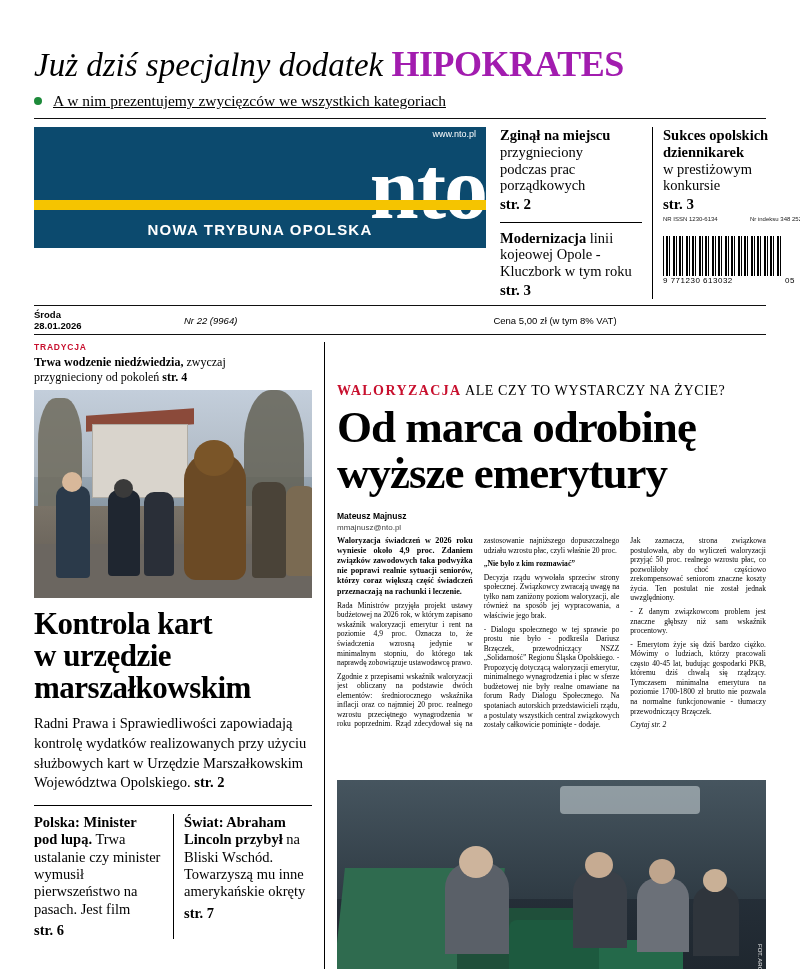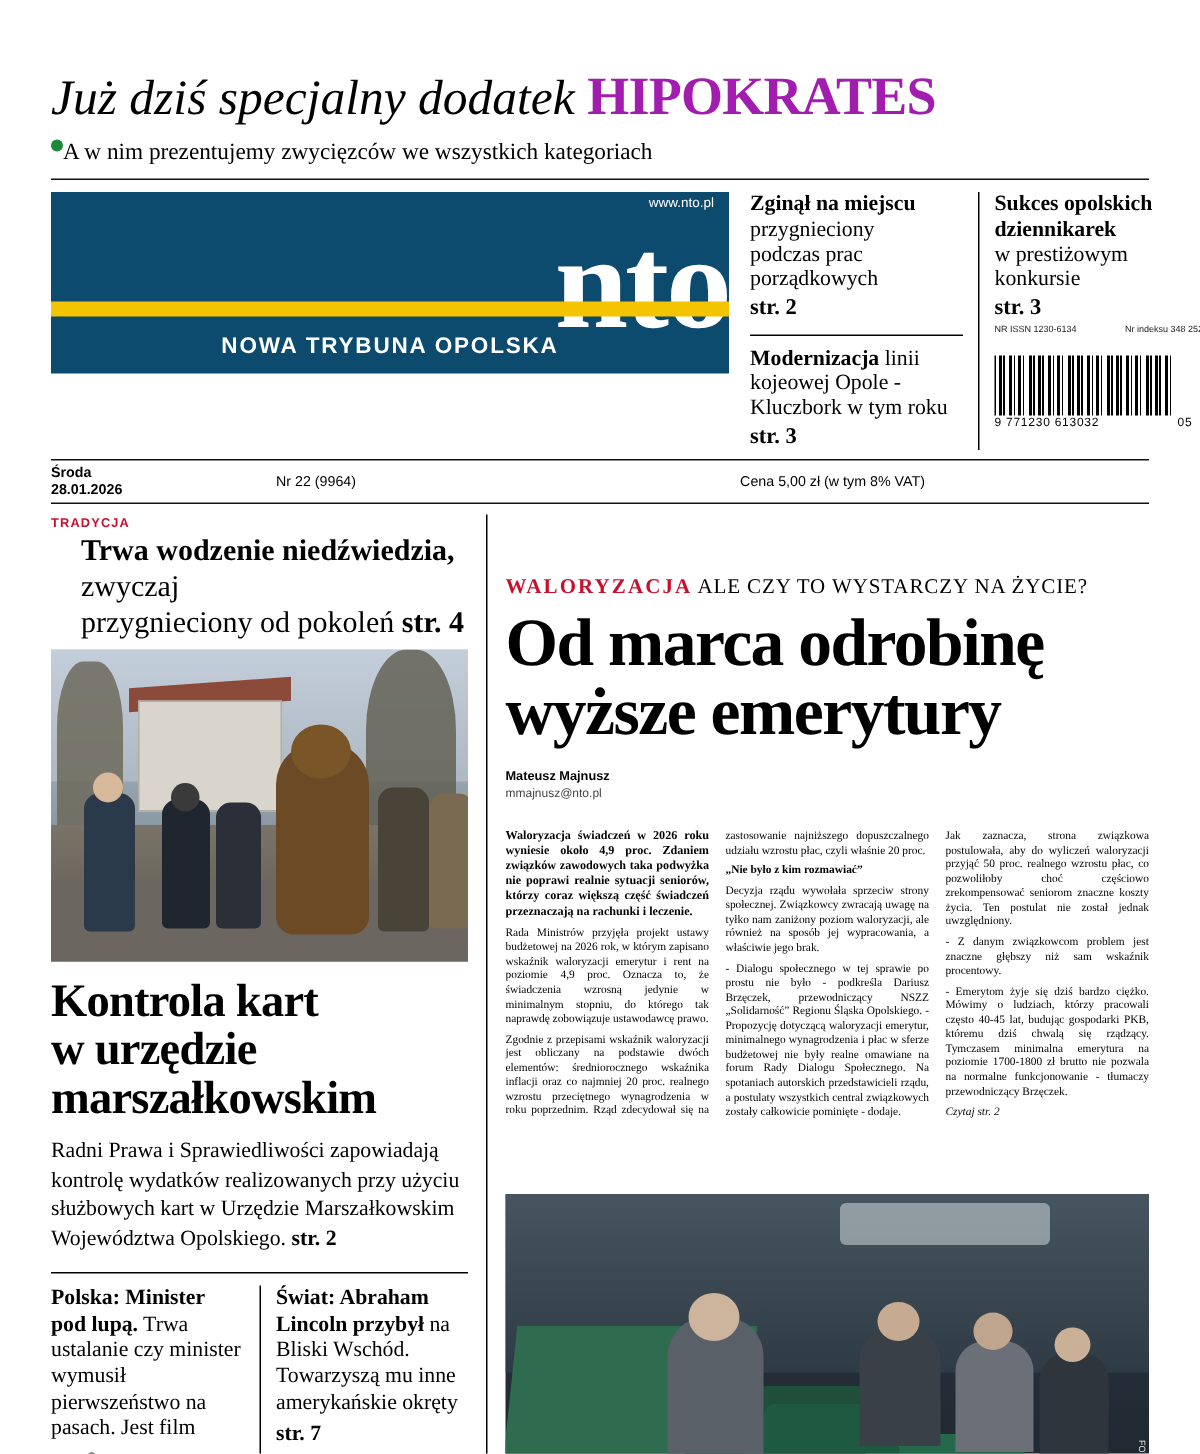--- a/index.html
+++ b/index.html
@@ -26,22 +26,23 @@
   .promo-bold {
     font-weight: bold;
     font-size: 36px;
     letter-spacing: -0.5px;
     color: #a21caf;
   }
   .promo-line2 {
     margin-top: 10px;
     font-size: 15.5px;
     display: flex;
-    align-items: flex-start;
-    gap: 0;
+    align-items: center;
+    gap: 11px;
+    text-decoration: underline;
   }
   .bullet-dot {
     width: 8px; height: 8px; border-radius: 50%;
     background: #1d8a3a; display: inline-block;
   }
   .promo-rule {
     margin-top: 8px;
     border-top: 1.5px solid #111;
     width: 100%;
   }
@@ -119,38 +120,38 @@
     border-top: 1.5px solid #111;
     border-bottom: 1.5px solid #111;
     margin-top: 6px;
     display: flex;
     align-items: center;
     height: 30px;
     font-family: "Liberation Sans", sans-serif;
     font-size: 9.5px;
   }
   .info-date { width: 150px; font-weight: bold; line-height: 1.25; }
-  .info-issue { width: 160px; }
+  .info-issue { width: 160px; font-style: italic; }
   .info-price { flex: 1; text-align: center; }
 
   
   .main { display: flex; margin-top: 7px; }
   .left-col { width: 290px; flex: 0 0 290px; padding-right: 12px; }
   .right-col { flex: 1; border-left: 1px solid #000; padding-left: 12px; }
 
   .kicker {
     font-family: "Liberation Sans", sans-serif;
     font-size: 8.5px;
     font-weight: bold;
     color: #c8102e;
     letter-spacing: 0.8px;
     margin-bottom: 3px;
   }
   .lead-head {
-    font-size: 20px; line-height: 1.18; margin-left: 20px;
+    font-size: 12px; line-height: 1.18;
   }
   .lead-head b { font-weight: bold; }
   .lead-head .pg { font-weight: bold; }
 
   .photo-trad {
     margin-top: 6px;
     width: 100%; height: 208px;
     position: relative; overflow: hidden;
     background: linear-gradient(#b9c6d2, #8c9aa6 55%, #6f665c);
   }
@@ -223,21 +224,21 @@
   .byline {
     font-family: "Liberation Sans", sans-serif;
     font-size: 8px;
     line-height: 1.3;
     margin-top: 14px;
   }
   .byline .name { font-weight: bold; font-size: 8.5px; }
   .byline .mail { color: #444; }
 
   .cols {
-    margin-top: 18px;
+    margin-top: 3px;
     column-count: 3;
     column-gap: 11px;
     font-size: 7.6px;
     line-height: 1.26;
     text-align: justify;
     height: 236px;
     overflow: hidden;
   }
   .cols p { margin: 0 0 4px 0; }
   .cols p.bold-lead { font-weight: bold; font-size: 8.1px; line-height: 1.25; }

